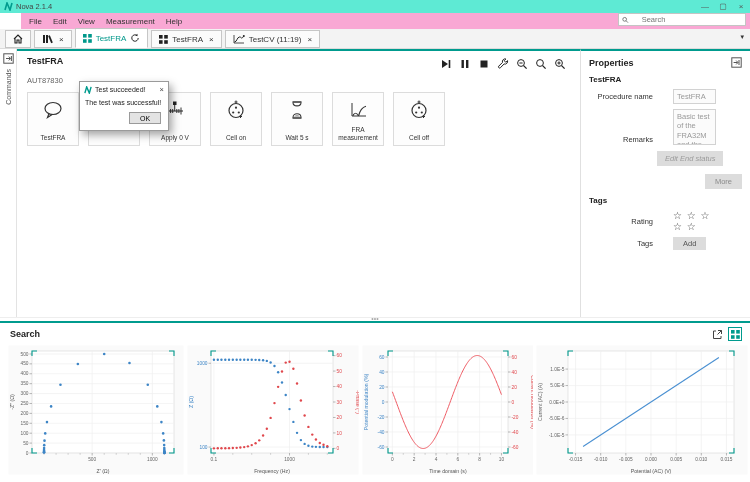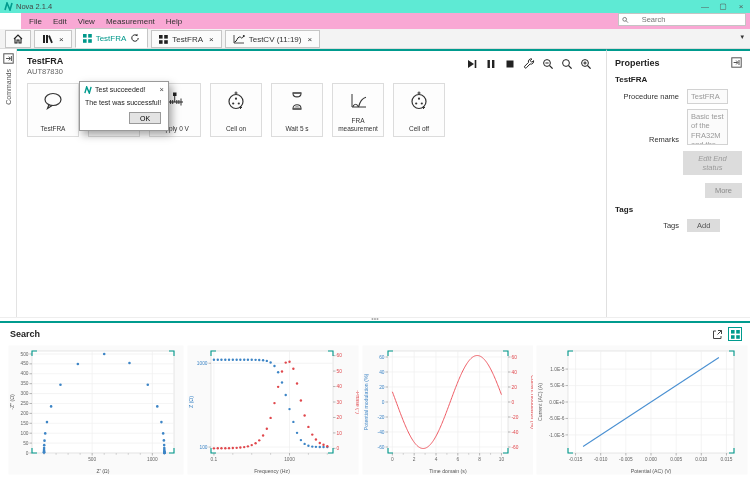--- a/index.html
+++ b/index.html
@@ -27,41 +27,41 @@
   .tab-overflow { position:absolute; right:6px; top:4px; font-size:7px; color:#333; }
 
   
   .content { height:268px; display:flex; }
   .cmdstrip { width:17px; border-right:1px solid #e3e3e3; display:flex; flex-direction:column; align-items:center; padding-top:4px; gap:5px; background:#fff; }
   .cmdstrip .vlabel { writing-mode:vertical-rl; transform:rotate(180deg); font-size:7px; color:#555; }
 
   .editor { flex:1; border-top:2px solid #009b8e; position:relative; background:#fff; }
   .ed-head { display:flex; padding:5px 8px 0 10px; }
   .ed-title { font-size:9px; font-weight:bold; color:#222; }
-  .ed-sub { font-size:7.5px; color:#666; margin-top:1px; }
+  .ed-sub { font-size:7.5px; color:#666; margin-top:10px; }
   .ed-toolbar { margin-left:auto; display:flex; gap:7px; align-items:flex-start; padding-top:2px; margin-right:6px; }
   .tbicon { width:12px; height:12px; }
 
   .cmdrow { display:flex; gap:9px; padding:7px 0 0 10px; }
   .cmdbtn { width:52px; height:54px; border:1px solid #dcdcdc; background:#fdfdfd; display:flex; flex-direction:column; align-items:center; justify-content:flex-end; padding:4px 2px 4px; }
   .cmdbtn .cicon { margin-bottom:auto; margin-top:2px; }
   .cmdlabel { font-size:6.5px; color:#333; text-align:center; line-height:1.15; }
 
   .dialog { position:absolute; left:62px; top:30px; width:90px; background:#fff; border:1px solid #9a9a9a; box-shadow:3px 4px 8px rgba(0,0,0,.35); z-index:5; }
   .dlg-title { display:flex; align-items:center; gap:3px; padding:3px 4px 2px; }
   .dlg-title-text { font-size:7px; color:#222; }
   .dlg-close { margin-left:auto; font-size:7.5px; color:#444; }
   .dlg-body { font-size:7px; color:#222; padding:3px 5px 2px; }
   .dlg-ok { display:block; margin:4px 7px 6px auto; width:32px; background:#e3e3e3; border:1px solid #9a9a9a; font-size:7px; text-align:center; padding:1.5px 0; font-family:"Liberation Sans",sans-serif; }
 
-  .props { width:144px; border-left:1px solid #e0e0e0; border-top:2px solid #009b8e; padding:6px 8px; background:#fff; }
+  .props { width:170px; border-left:1px solid #e0e0e0; border-top:2px solid #009b8e; padding:6px 8px; background:#fff; }
   .props-head { display:flex; align-items:center; }
   .props-title { font-size:9px; font-weight:bold; }
   .props-section { font-size:8px; font-weight:bold; margin-top:7px; }
-  .prow { display:grid; grid-template-columns:64px 1fr 6px; gap:0 8px; align-items:center; margin-top:5px; }
+  .prow { display:grid; grid-template-columns:64px 1fr 6px; gap:0 20px; align-items:center; margin-top:5px; }
   .plabel { text-align:right; font-size:7.5px; color:#333; }
   .plabel.top { align-self:center;margin-top:24px; }
   .pinput { width:100%; border:1px solid #d2d2d2; background:#fbfbfb; color:#999; font-size:7.5px; padding:2px 3px; font-family:"Liberation Sans",sans-serif; }
   textarea.pinput { height:36px; resize:none; line-height:1.25; }
   .punit { font-size:7.5px; color:#333; }
   .pbtn { background:#dcdcdc; border:none; color:#9b9b9b; font-size:7.5px; padding:3px 8px; font-family:"Liberation Sans",sans-serif; }
   .editend { margin:6px 0 0 68px;font-style:italic; }
   .morebtn { display:block; margin:8px 0 0 auto; color:#8a8a8a; padding:3px 10px; }
   .stars { font-size:10px; color:#444; letter-spacing:1px; }
   .addbtn { padding:2px 10px; color:#555; }
@@ -302,20 +302,25 @@
     </div>
     <div class="prow">
       <span class="plabel top">Remarks</span>
       <textarea class="pinput" style="">Basic test of the FRA32M and the FRA2 module.</textarea>
       <span></span>
     </div>
     <button class="pbtn editend">Edit End status</button>
     <button class="pbtn morebtn">More</button>
 
     <div class="props-section">Tags</div>
+    <div class="prow">
+      <span class="plabel">Rating</span>
+      <span class="stars">☆ ☆ ☆ ☆ ☆</span>
+      <span></span>
+    </div>
     <div class="prow">
       <span class="plabel">Tags</span>
       <span><button class="pbtn addbtn">Add</button></span>
       <span></span>
     </div>
   </div>
 </div>
 
 <div class="splitter">•••</div>
 

